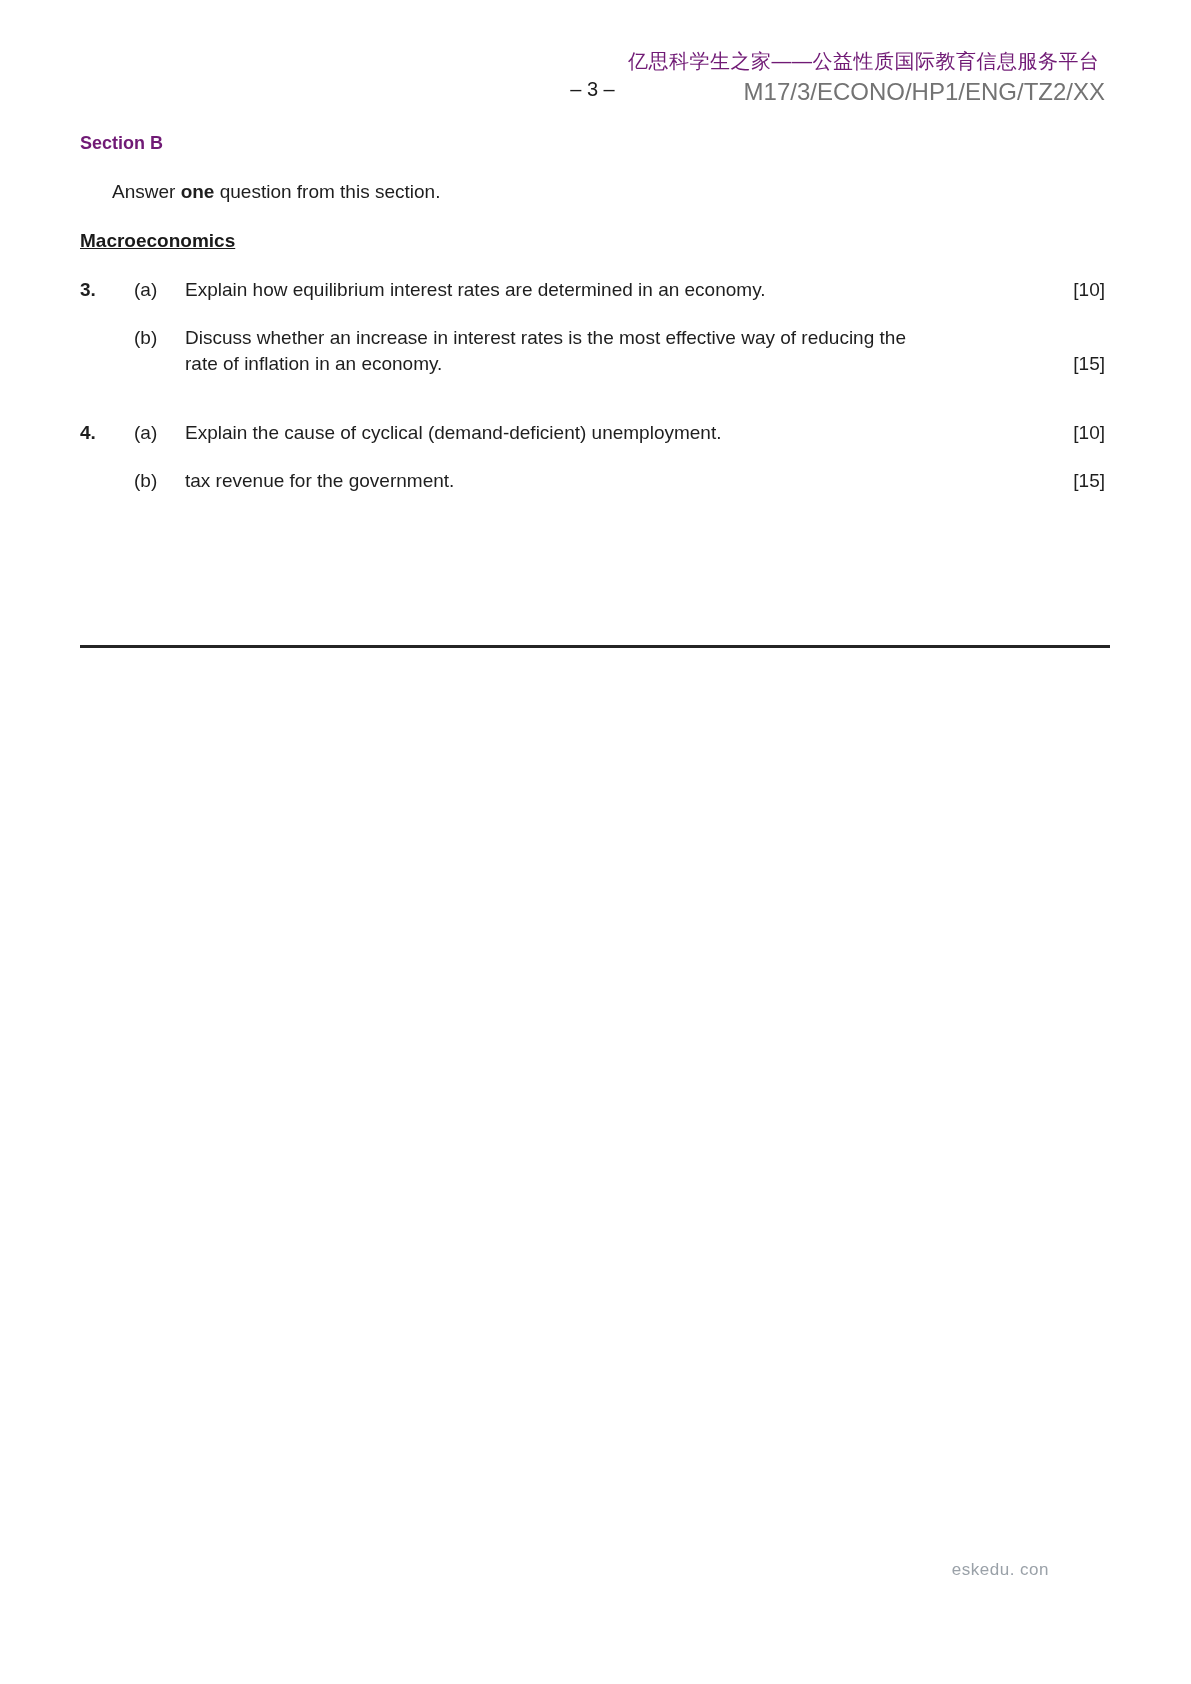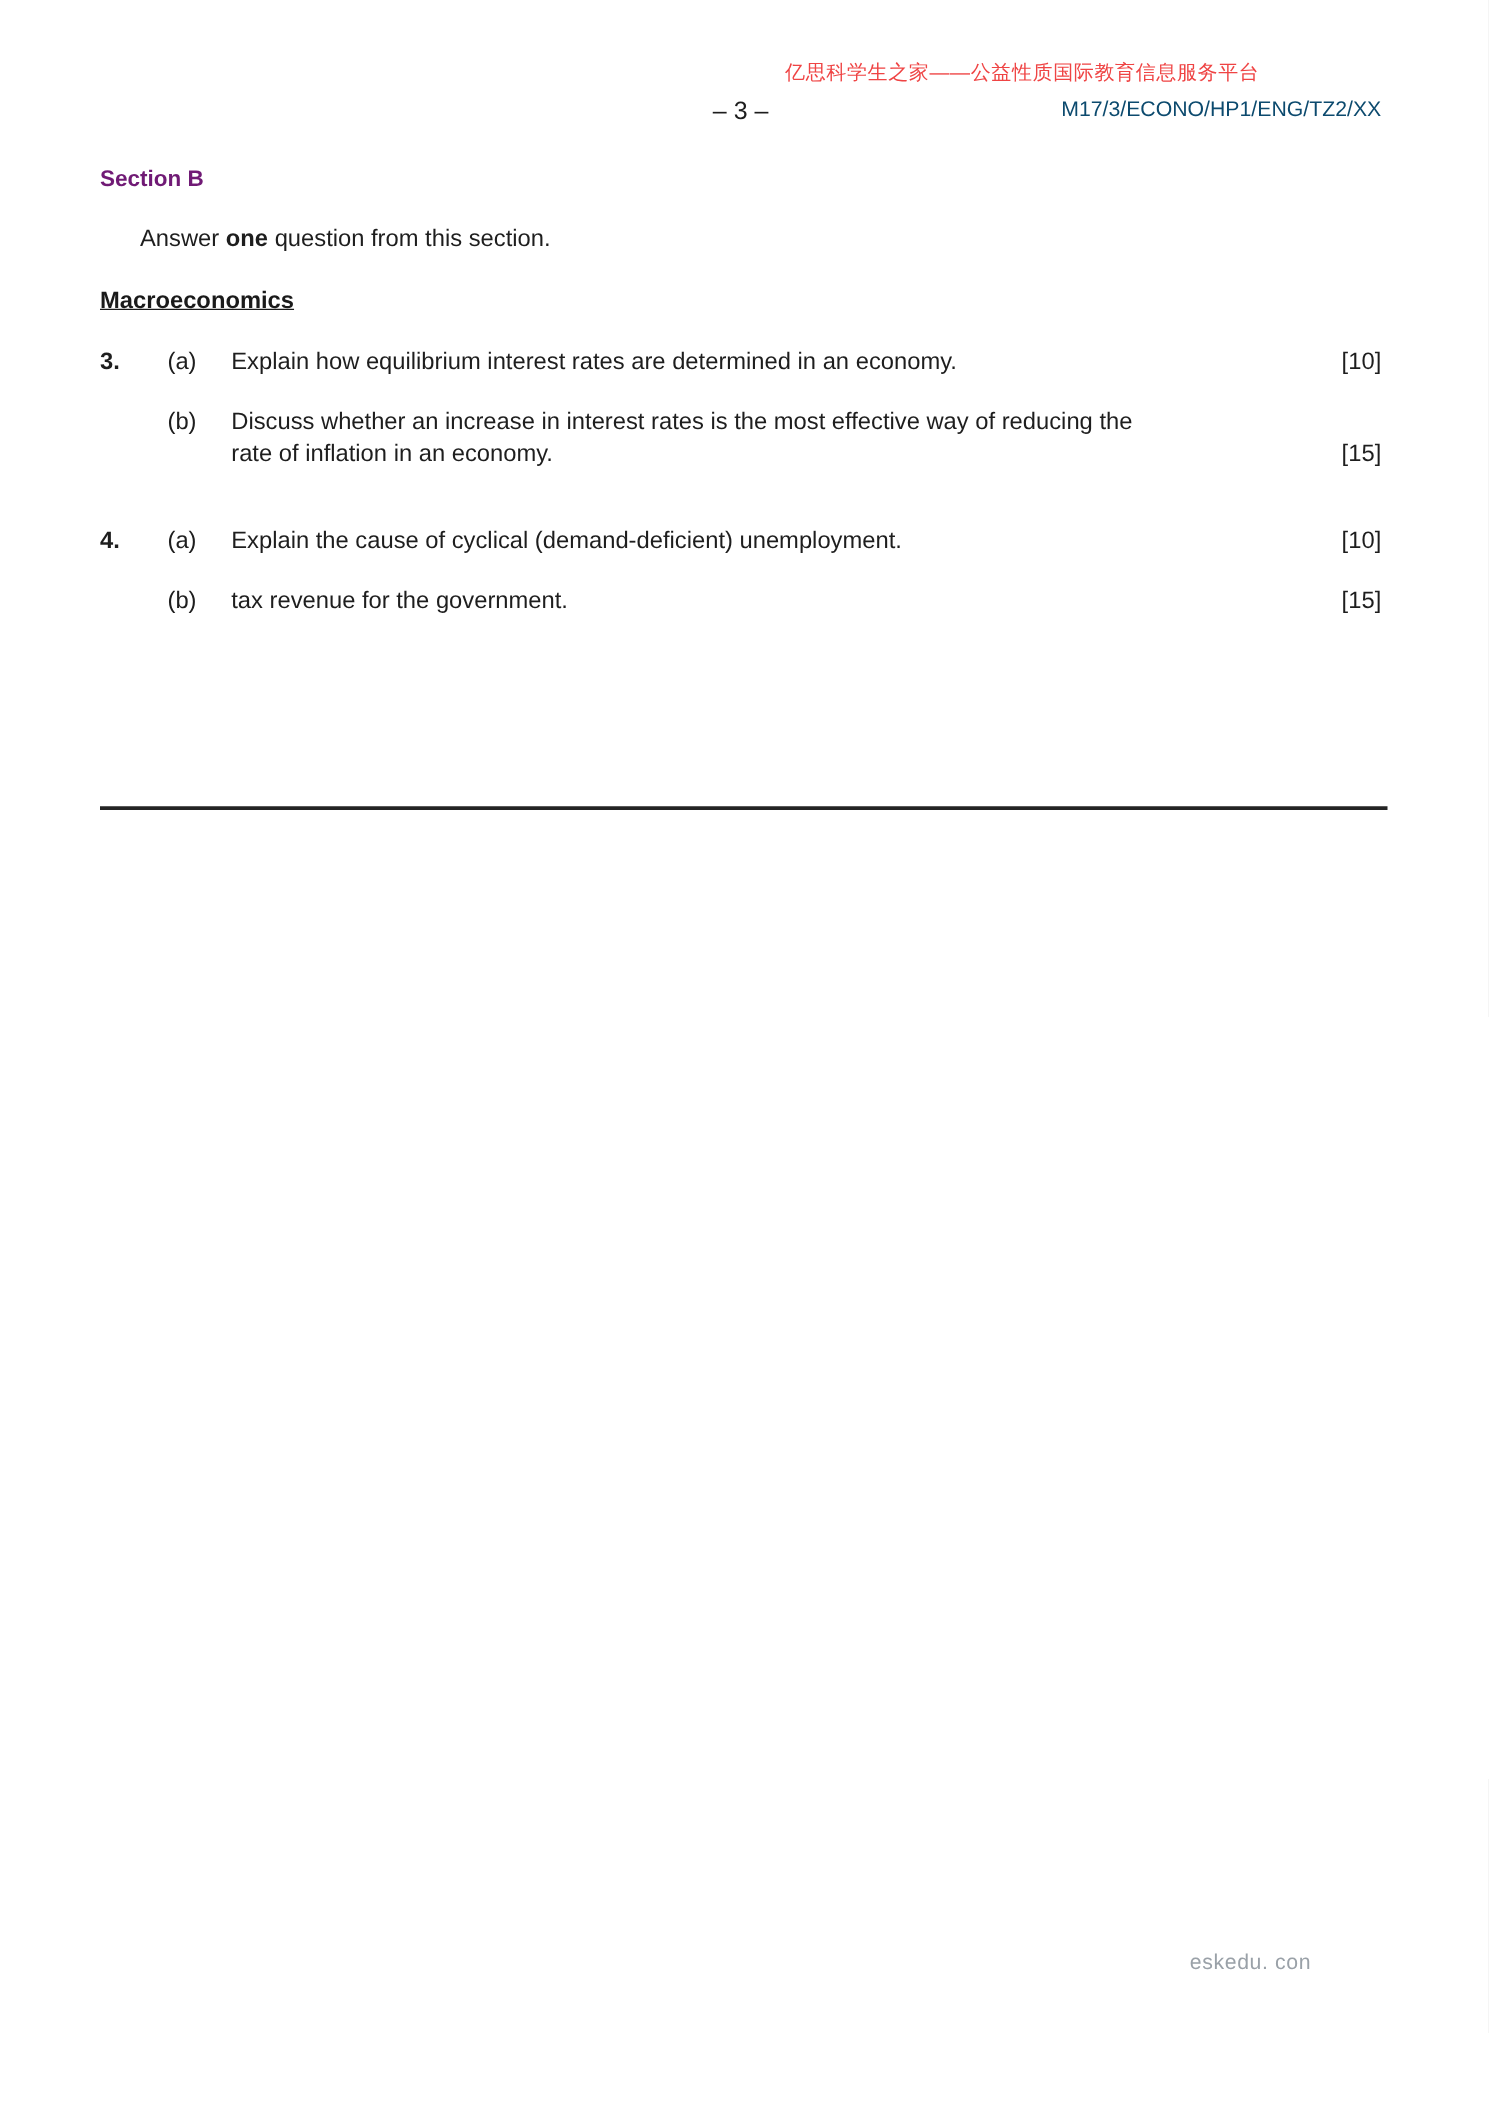--- a/index.html
+++ b/index.html
@@ -14,40 +14,40 @@
     margin: 0 auto;
     background: #ffffff;
     font-family: "Liberation Sans", "DejaVu Sans", sans-serif;
     color: #1e1e1e;
     overflow: hidden;
   }
   .header-cn {
     position: absolute;
     top: 48px;
     left: 628px;
-    font-size: 16px;
+    font-size: 20px;
     letter-spacing: 0.5px;
-    color: #ef4444;
+    color: #701a75;
     white-space: nowrap;
   }
   .page-number {
     position: absolute;
     top: 78px;
     left: 80px;
     width: 1025px;
     text-align: center;
     font-size: 20px;
     color: #1c1c1c;
   }
   .exam-code {
     position: absolute;
     top: 78px;
     right: 86px;
-    font-size: 17px;
-    color: #0c4a6e;
+    font-size: 24px;
+    color: #737373;
     white-space: nowrap;
   }
   .section-title {
     position: absolute;
     top: 133px;
     left: 80px;
     width: 1025px;
     text-align: left;
     font-size: 18px;
     font-weight: bold;

